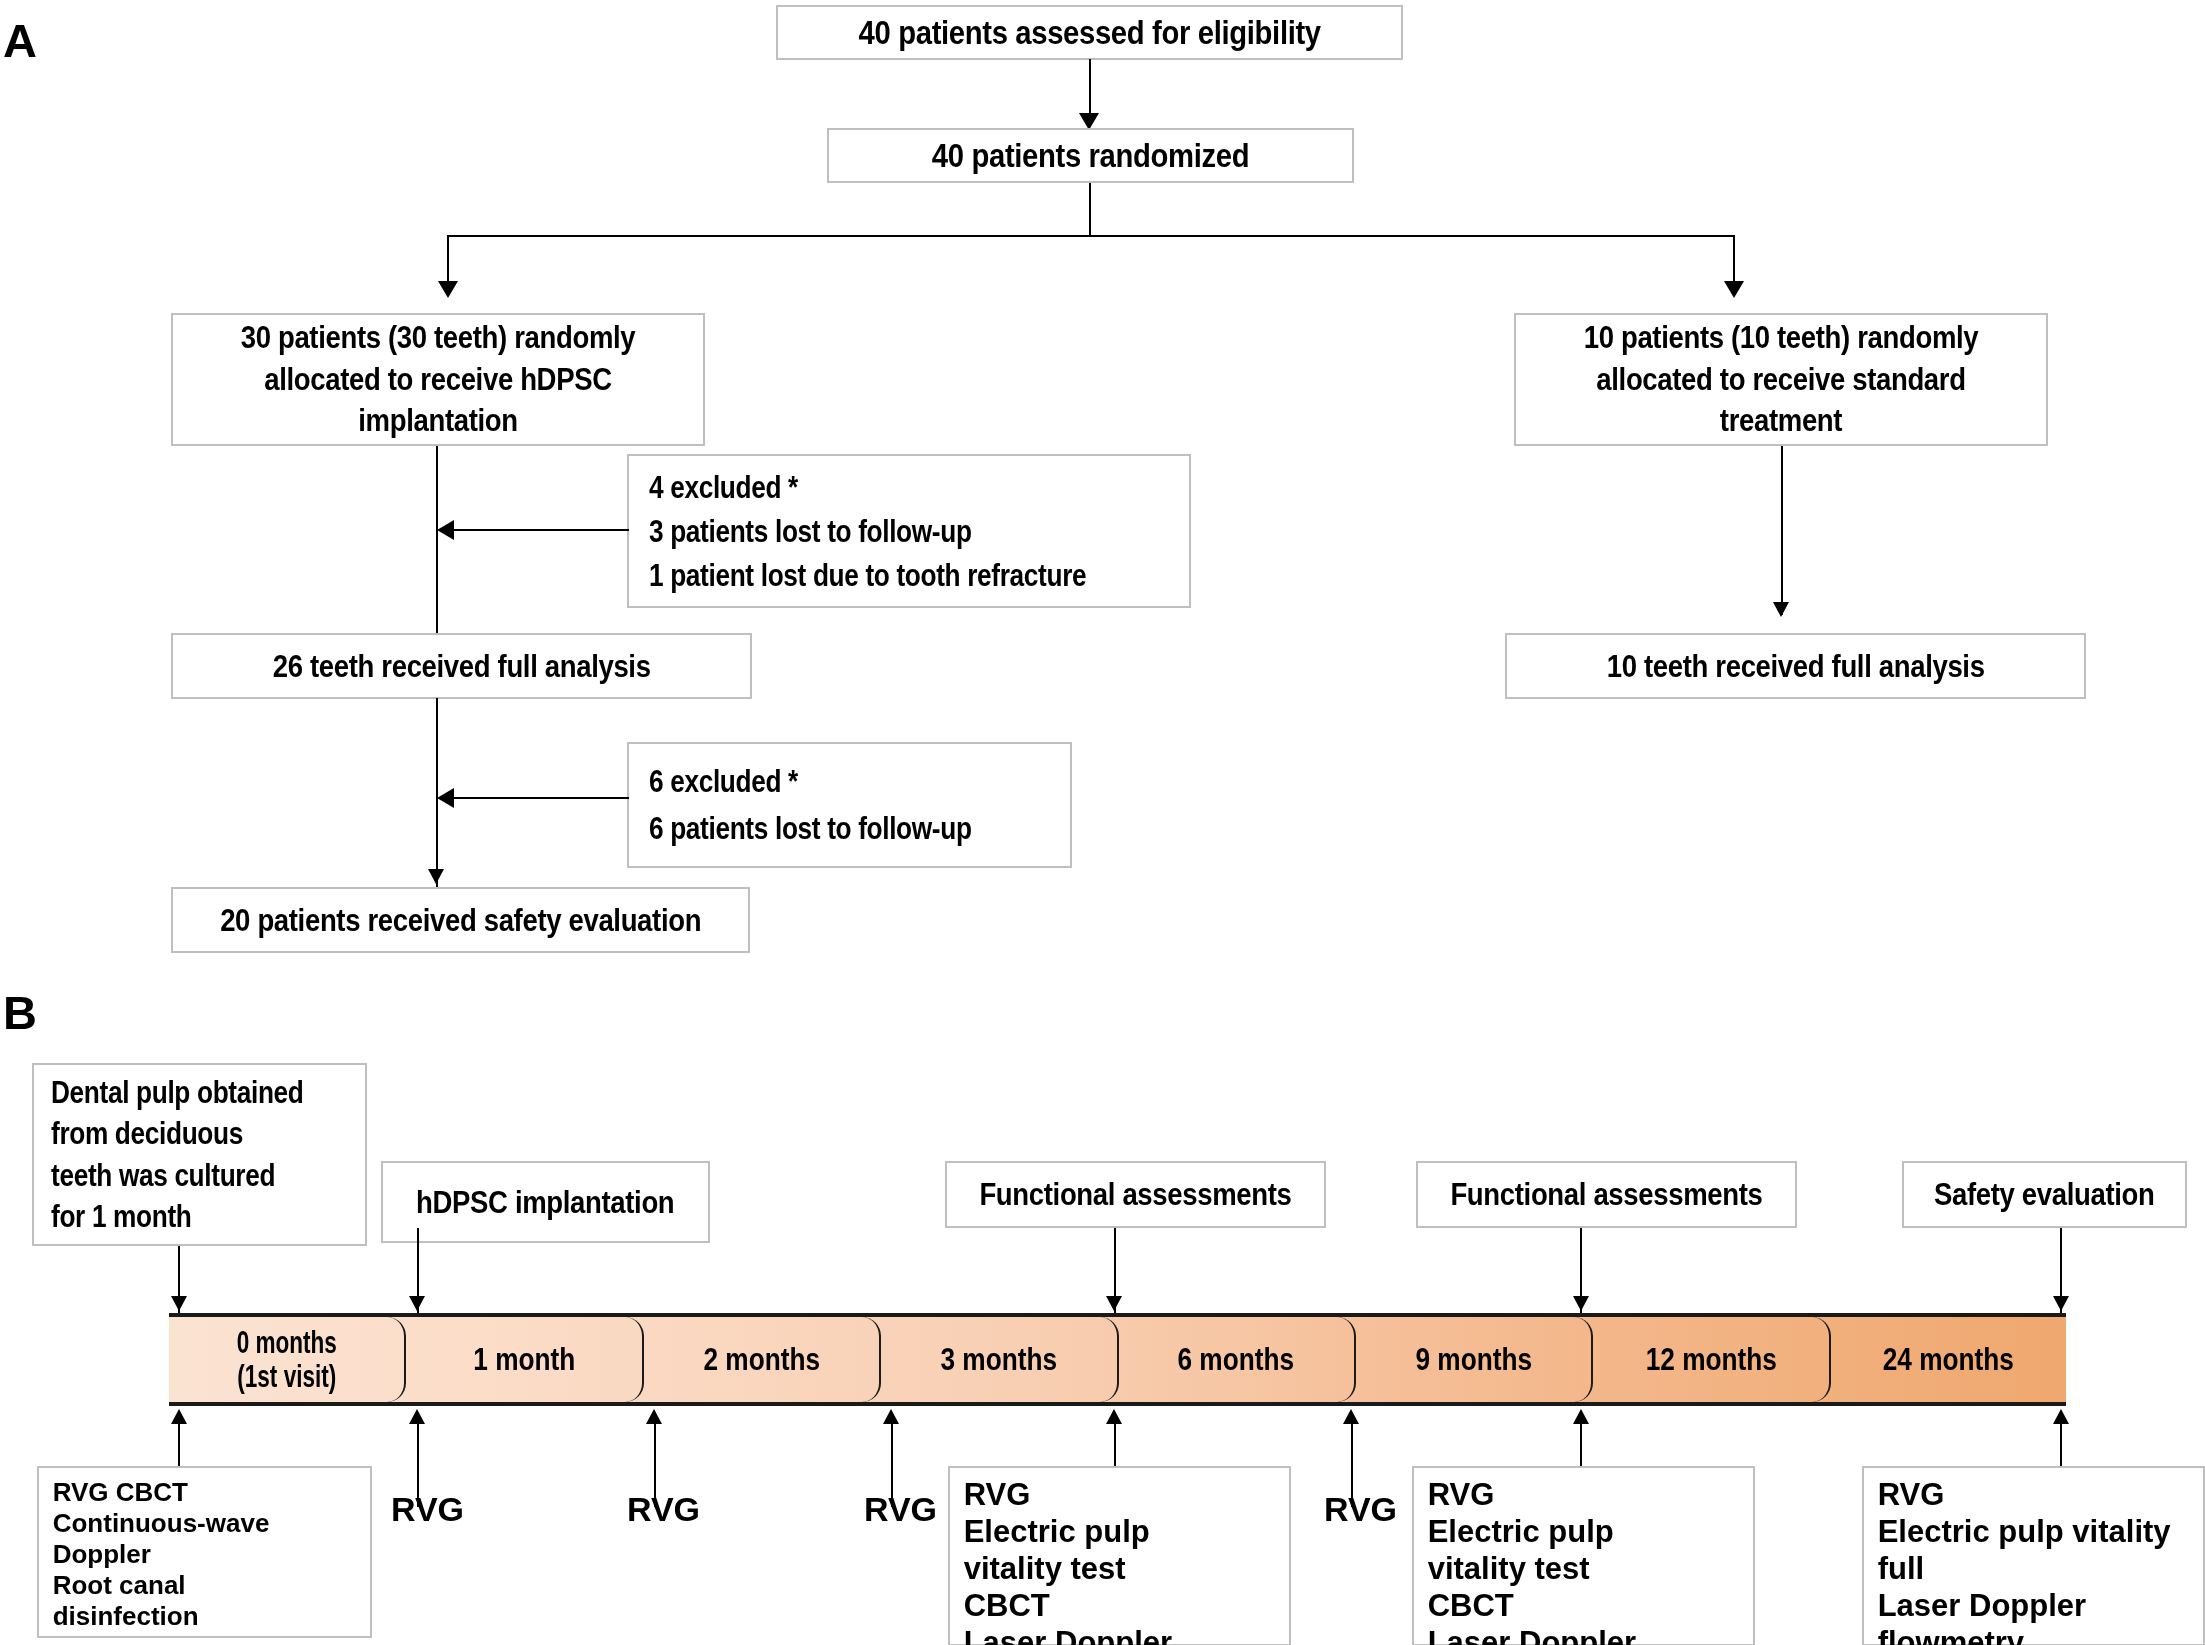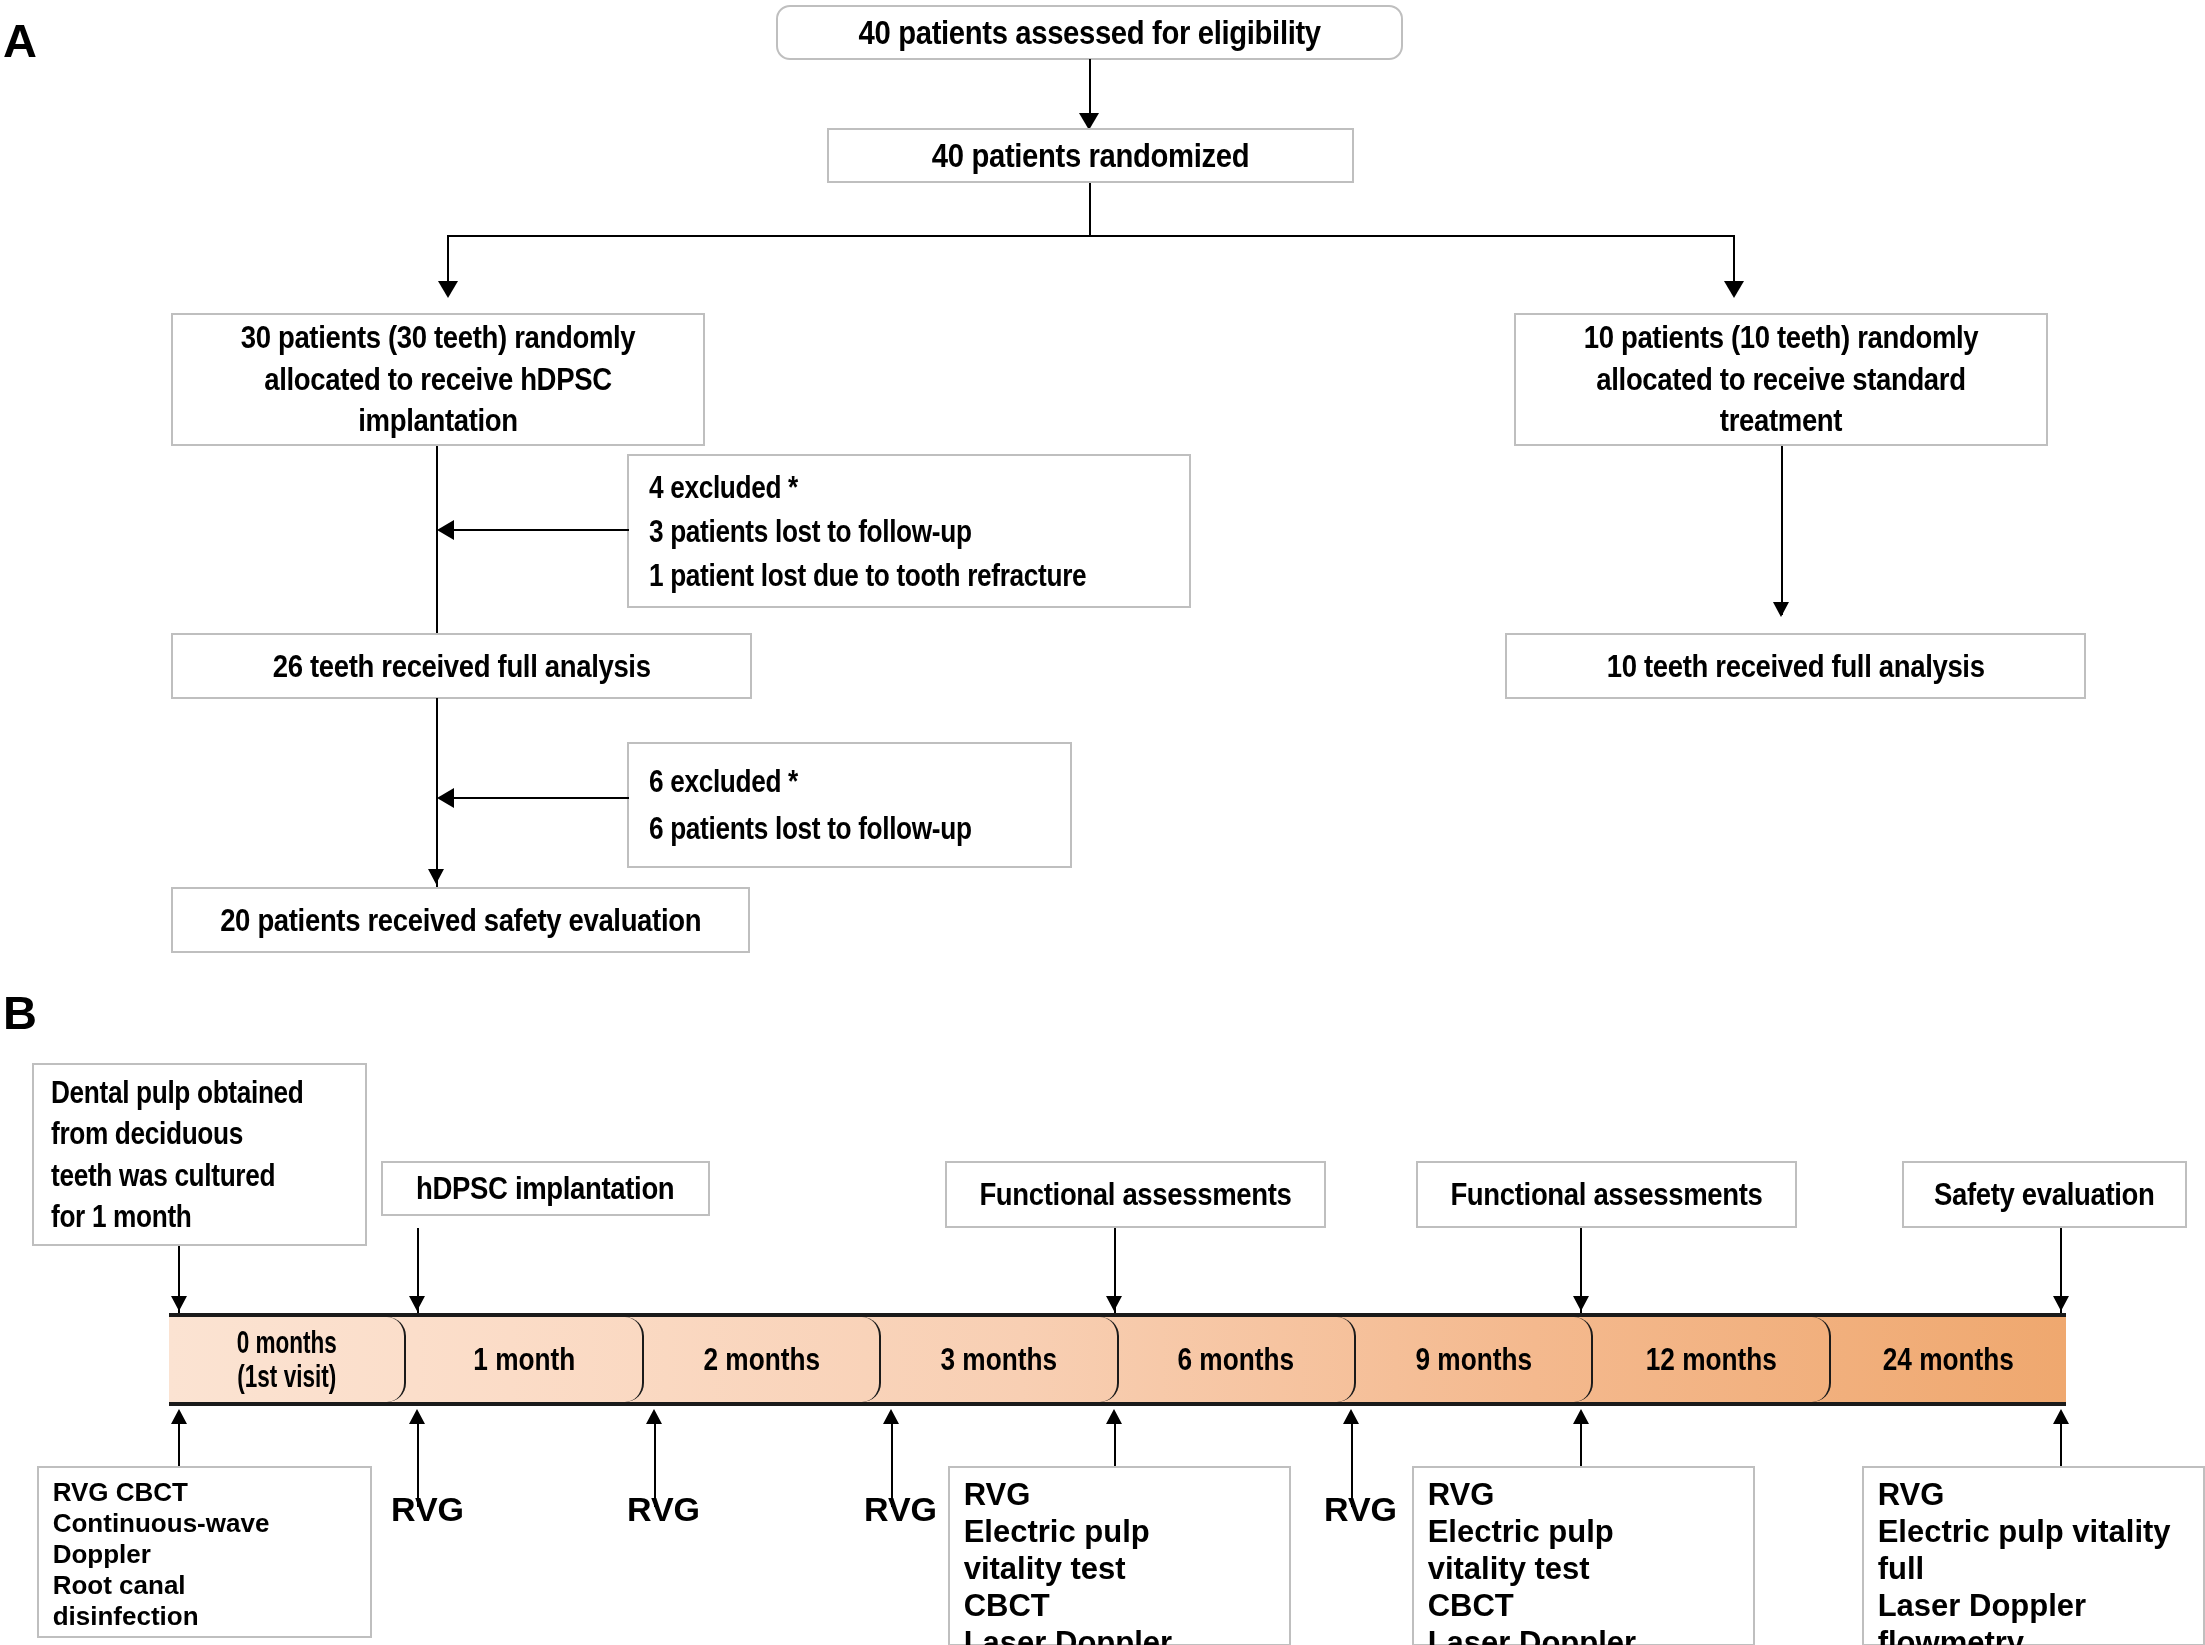--- a/index.html
+++ b/index.html
@@ -118,21 +118,21 @@
     white-space:nowrap;
   }
 </style>
 </head>
 <body>
 
 <div id="fig">
 
   <div class="panel-letter" style="left:3px;top:17px;">A</div>
 
-  <div class="box cond" style="left:776px;top:4.6px;width:627px;height:55px;font-size:34px;border-radius:14px;">
+  <div class="box cond" style="left:776px;top:4.6px;width:627px;height:55px;font-size:34px;">
     <span>40 patients assessed for eligibility</span>
   </div>
 
   <div class="vline" style="left:1089px;top:59px;height:59px;"></div>
   <div class="arrow-down" style="left:1079px;top:113px;"></div>
 
   <div class="box cond" style="left:827px;top:128px;width:527px;height:55px;font-size:34px;">
     <span>40 patients randomized</span>
   </div>
 
@@ -188,21 +188,21 @@
   </div>
 
   <div class="panel-letter" style="left:3px;top:989px;">B</div>
 
   <div class="box cond left" style="left:32px;top:1063px;width:335px;height:183px;font-size:30.5px;line-height:1.35;padding:0 17px;">
     <div class="inner">Dental pulp obtained from deciduous teeth was cultured for 1 month</div>
   </div>
   <div class="vline" style="left:178px;top:1246px;height:67px;"></div>
   <div class="arrow-down sm" style="left:171px;top:1296px;"></div>
 
-  <div class="box cond" style="left:381px;top:1161px;width:329px;height:55px;font-size:32px;">
+  <div class="box cond" style="left:381px;top:1161px;width:329px;height:82px;font-size:32px;">
     <span>hDPSC implantation</span>
   </div>
   <div class="vline" style="left:417px;top:1228px;height:85px;"></div>
   <div class="arrow-down sm" style="left:409px;top:1296px;"></div>
 
   <div class="box cond" style="left:945px;top:1161px;width:381px;height:67px;font-size:32px;">
     <span>Functional assessments</span>
   </div>
   <div class="vline" style="left:1114px;top:1228px;height:85px;"></div>
   <div class="arrow-down sm" style="left:1106px;top:1296px;"></div>

